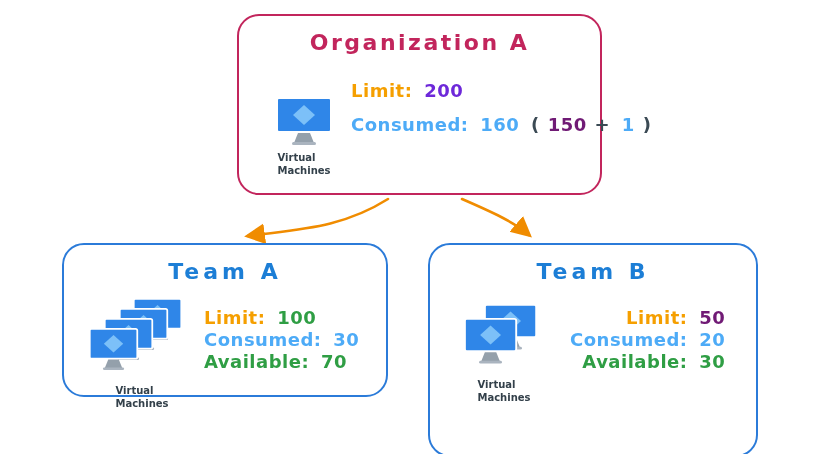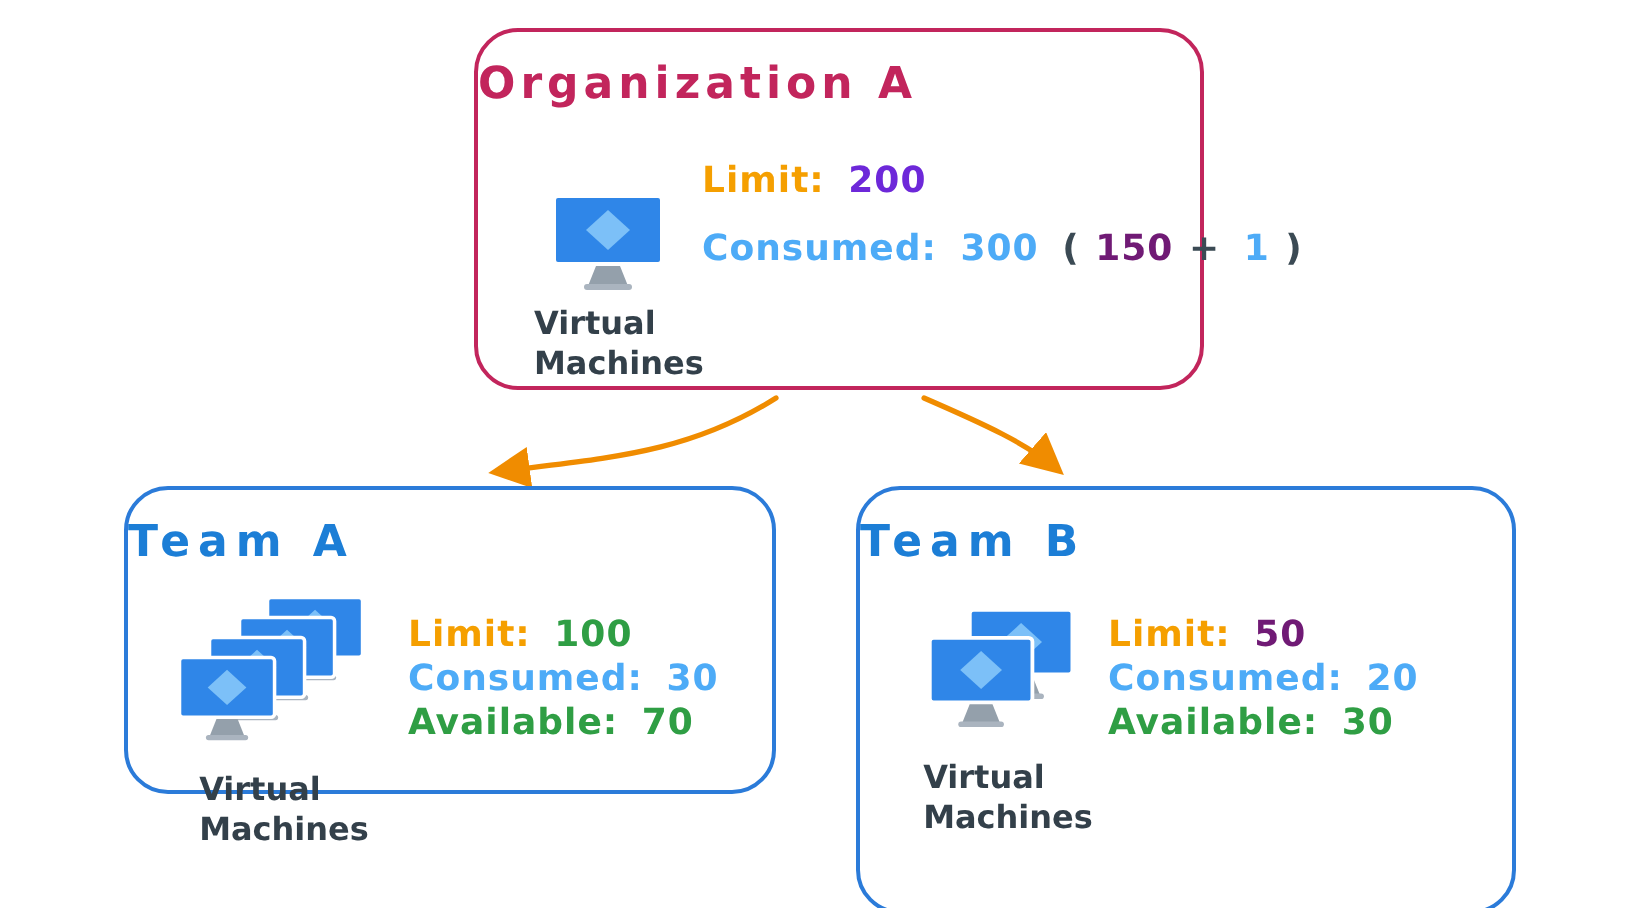--- a/index.html
+++ b/index.html
@@ -22,57 +22,58 @@
   }
   .card.team-a{
     left:62px;top:243px;width:326px;height:154px;
     border:2.2px solid #2b7bd9;
   }
   .card.team-b{
     left:428px;top:243px;width:330px;height:214px;
     border:2.2px solid #2b7bd9;
   }
   .card-title{
+    text-align:center;
     margin-top:14px;
     font-size:22px;
     font-weight:600;
     letter-spacing:2.5px;
   }
   .org .card-title{color:#c2255c;}
   .team-a .card-title,.team-b .card-title{color:#1c7ed6;letter-spacing:4px;}
   .icon-block{
     position:absolute;
     text-align:center;
   }
   .org .icon-block{left:28px;top:80px;width:74px;}
   .team-a .icon-block{left:20px;top:52px;width:116px;}
   .team-b .icon-block{left:28px;top:58px;width:92px;}
   .vm-label{
     white-space:pre-line;
-    font-size:16px;
+    font-size:10px;
     line-height:1.25;
     color:#33404a;
     font-weight:600;
     margin-top:2px;
     text-align:left;
     display:inline-block;
   }
   .stats{
     position:absolute;
     display:flex;
     flex-direction:column;
     gap:1px;
     font-size:18px;
     font-weight:600;
     letter-spacing:0.5px;
     white-space:nowrap;
   }
   .org .stats{left:112px;top:64px;gap:13px;}
   .team-a .stats{left:140px;top:62px;}
-  .team-b .stats{left:124px;top:62px;}
+  .team-b .stats{left:140px;top:62px;align-items:flex-end;}
   .lbl-orange{color:#f59f00;}
   .lbl-blue{color:#4dabf7;}
   .lbl-green{color:#2f9e44;}
   .val-red{color:#6d28d9;}
   .val-blue{color:#4dabf7;}
   .val-green{color:#2f9e44;}
   .val-orange{color:#701a75;}
   .dark{color:#3b4a54;}
   .stat-row span{margin-right:5px;}
   .stat-row .tight{margin-right:1px;}
@@ -116,21 +117,21 @@
       <div class="vm-label">Virtual
 Machines</div>
     </div>
     <div class="stats">
       <div class="stat-row">
         <span class="lbl-orange">Limit:</span>
         <span class="val-red">200</span>
       </div>
       <div class="stat-row">
         <span class="lbl-blue">Consumed:</span>
-        <span class="val-blue">300</span>
+        <span class="val-blue">160</span>
         <span class="dark tight">(</span>
         <span class="val-orange tight">150</span>
         <span class="dark">+</span>
         <span class="val-blue tight">1</span>
         <span class="dark">)</span>
       </div>
     </div>
   </div>
 
   <div class="card team-a">

